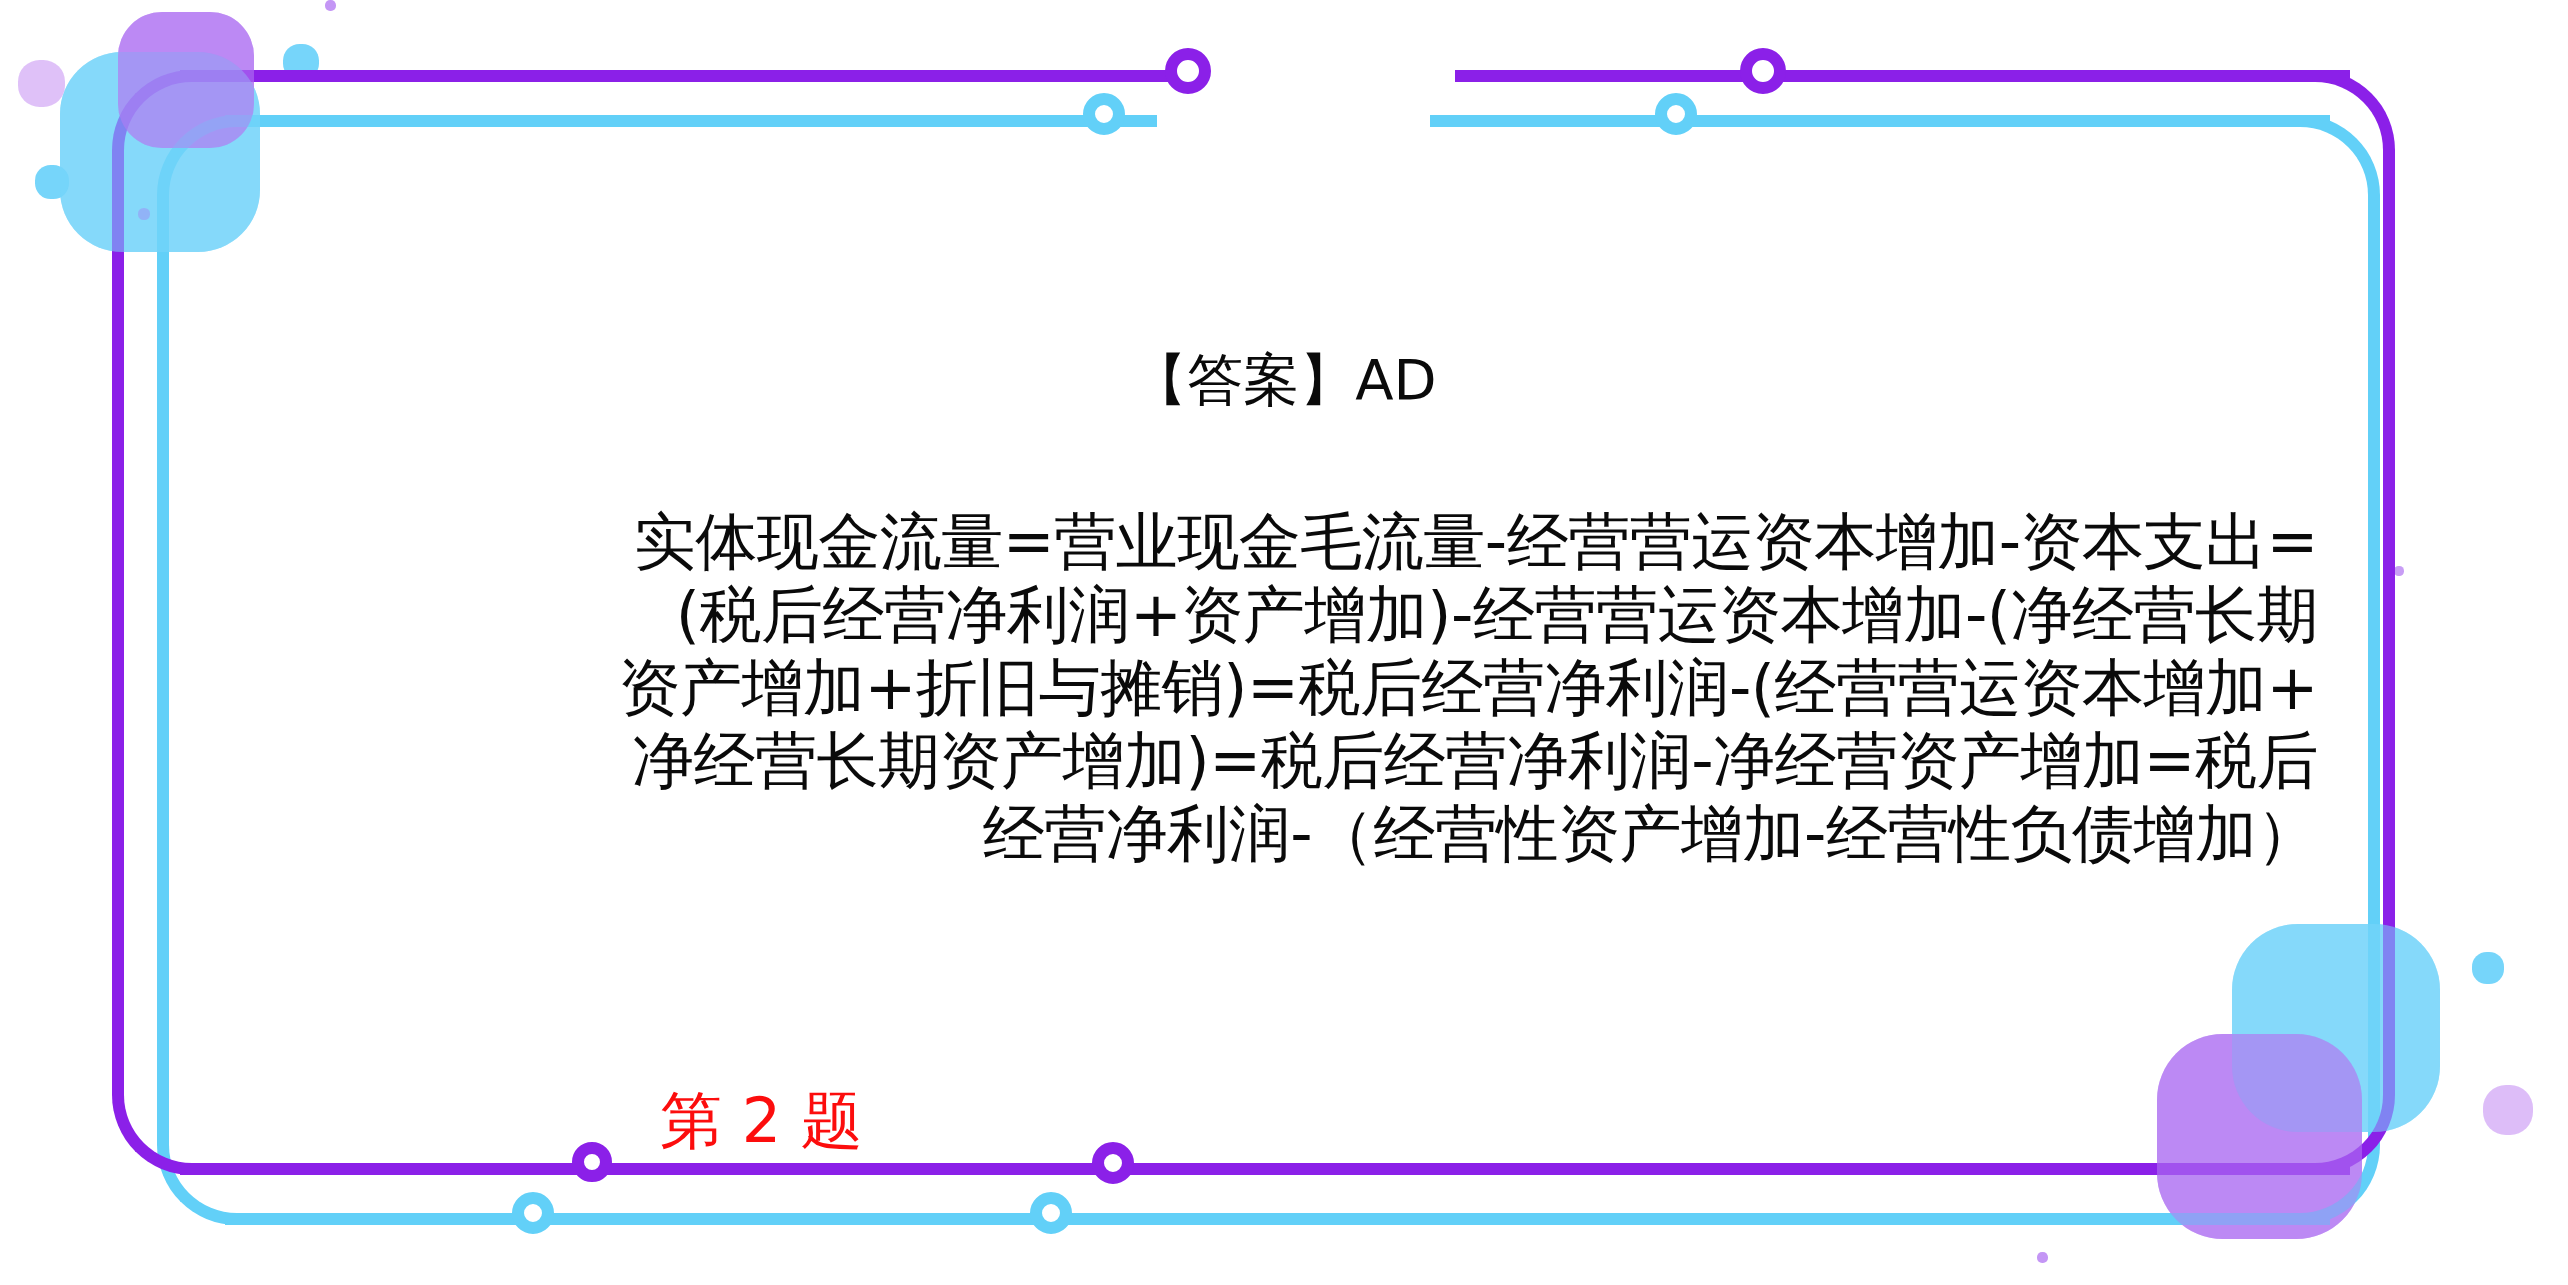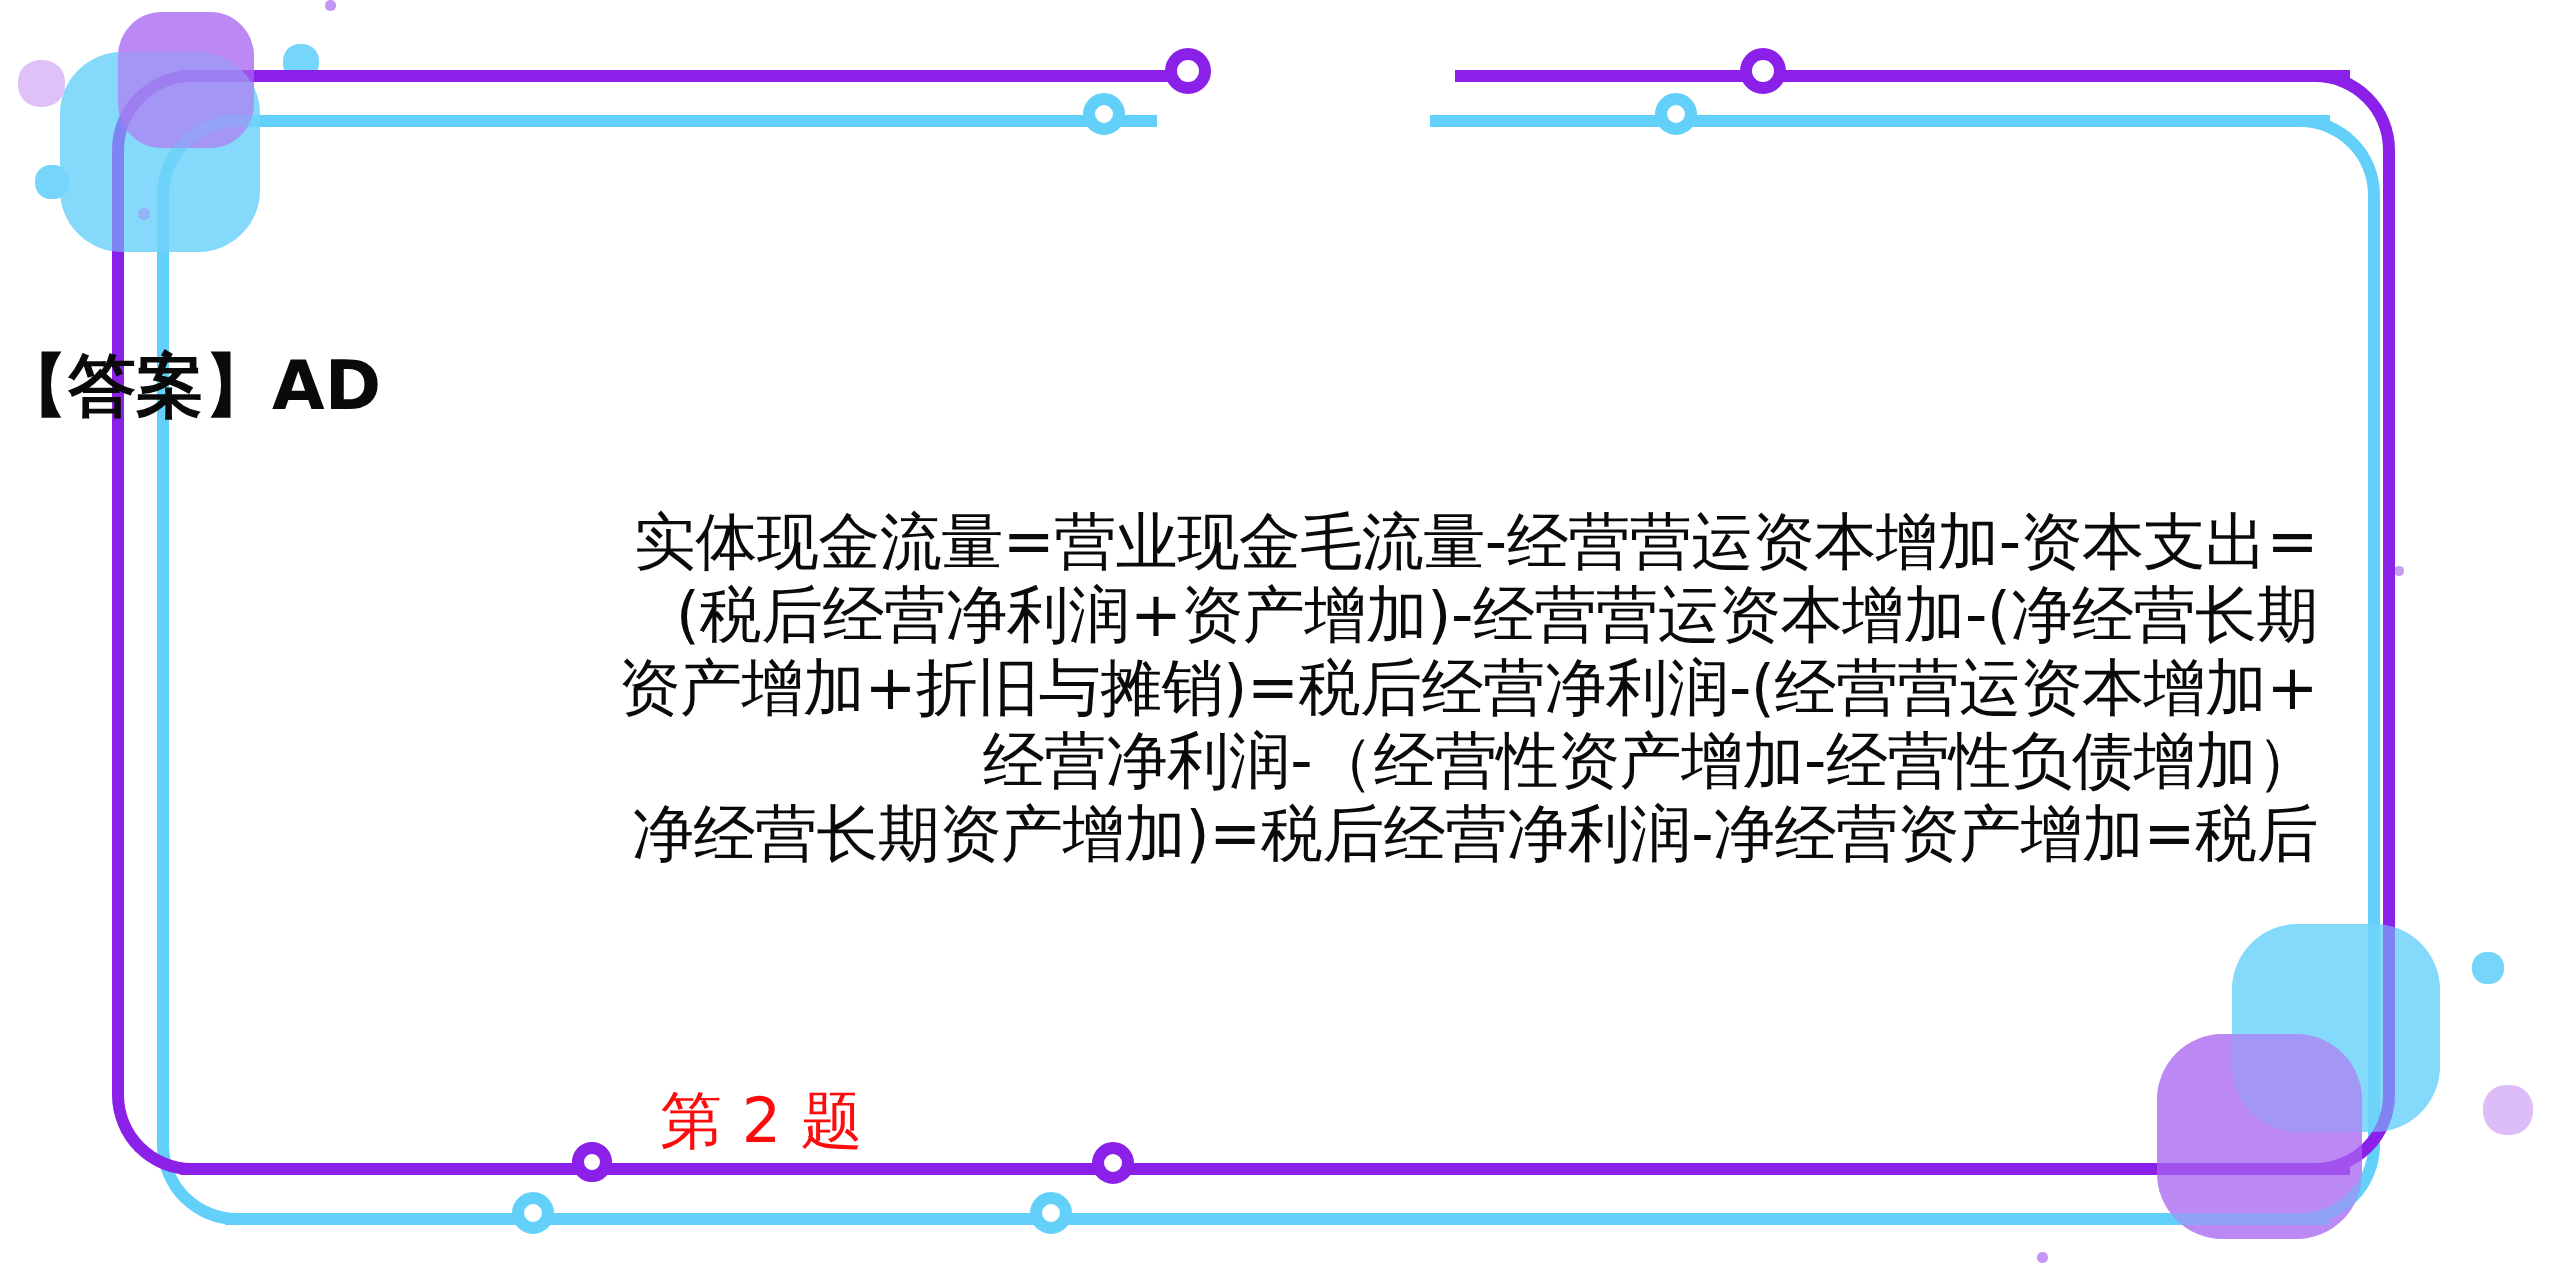--- a/index.html
+++ b/index.html
@@ -54,24 +54,25 @@
     width: 2568px;
     height: 1285px;
     z-index: 40;
     pointer-events: none;
   }
   #title {
     position: absolute;
     left: 0;
     top: 352px;
     width: 2568px;
-    font-size: 68px;
+    text-align: center;
+    font-size: 56px;
     line-height: 1.0;
     color: #0a0a0a;
-    font-weight: 700;
+    font-weight: 400;
     letter-spacing: 0px;
     font-family: "DejaVu Sans", "Liberation Sans", sans-serif;
   }
   #body-text {
     position: absolute;
     left: 278px;
     top: 505px;
     width: 2040px;
     font-size: 62px;
     line-height: 73px;
@@ -184,21 +185,21 @@
   <div class="rsq" style="left:2157px; top:1034px; width:205px; height:205px; border-radius:66px; background:#b57cf2; opacity:0.55; z-index:26;"></div>
 
   <div id="content">
 
     <div id="title">【答案】AD</div>
 
     <div id="body-text">
       <span class="tline">实体现金流量=营业现金毛流量-经营营运资本增加-资本支出=</span>
       <span class="tline">(税后经营净利润+资产增加)-经营营运资本增加-(净经营长期</span>
       <span class="tline">资产增加+折旧与摊销)=税后经营净利润-(经营营运资本增加+</span>
+      <span class="tline">净经营长期资产增加)=税后经营净利润-净经营资产增加=税后</span>
       <span class="tline">经营净利润-（经营性资产增加-经营性负债增加）</span>
-      <span class="tline">净经营长期资产增加)=税后经营净利润-净经营资产增加=税后</span>
     </div>
 
     <div id="marker">第 2 题</div>
 
   </div>
 
 </div>
 
 </body></html>

